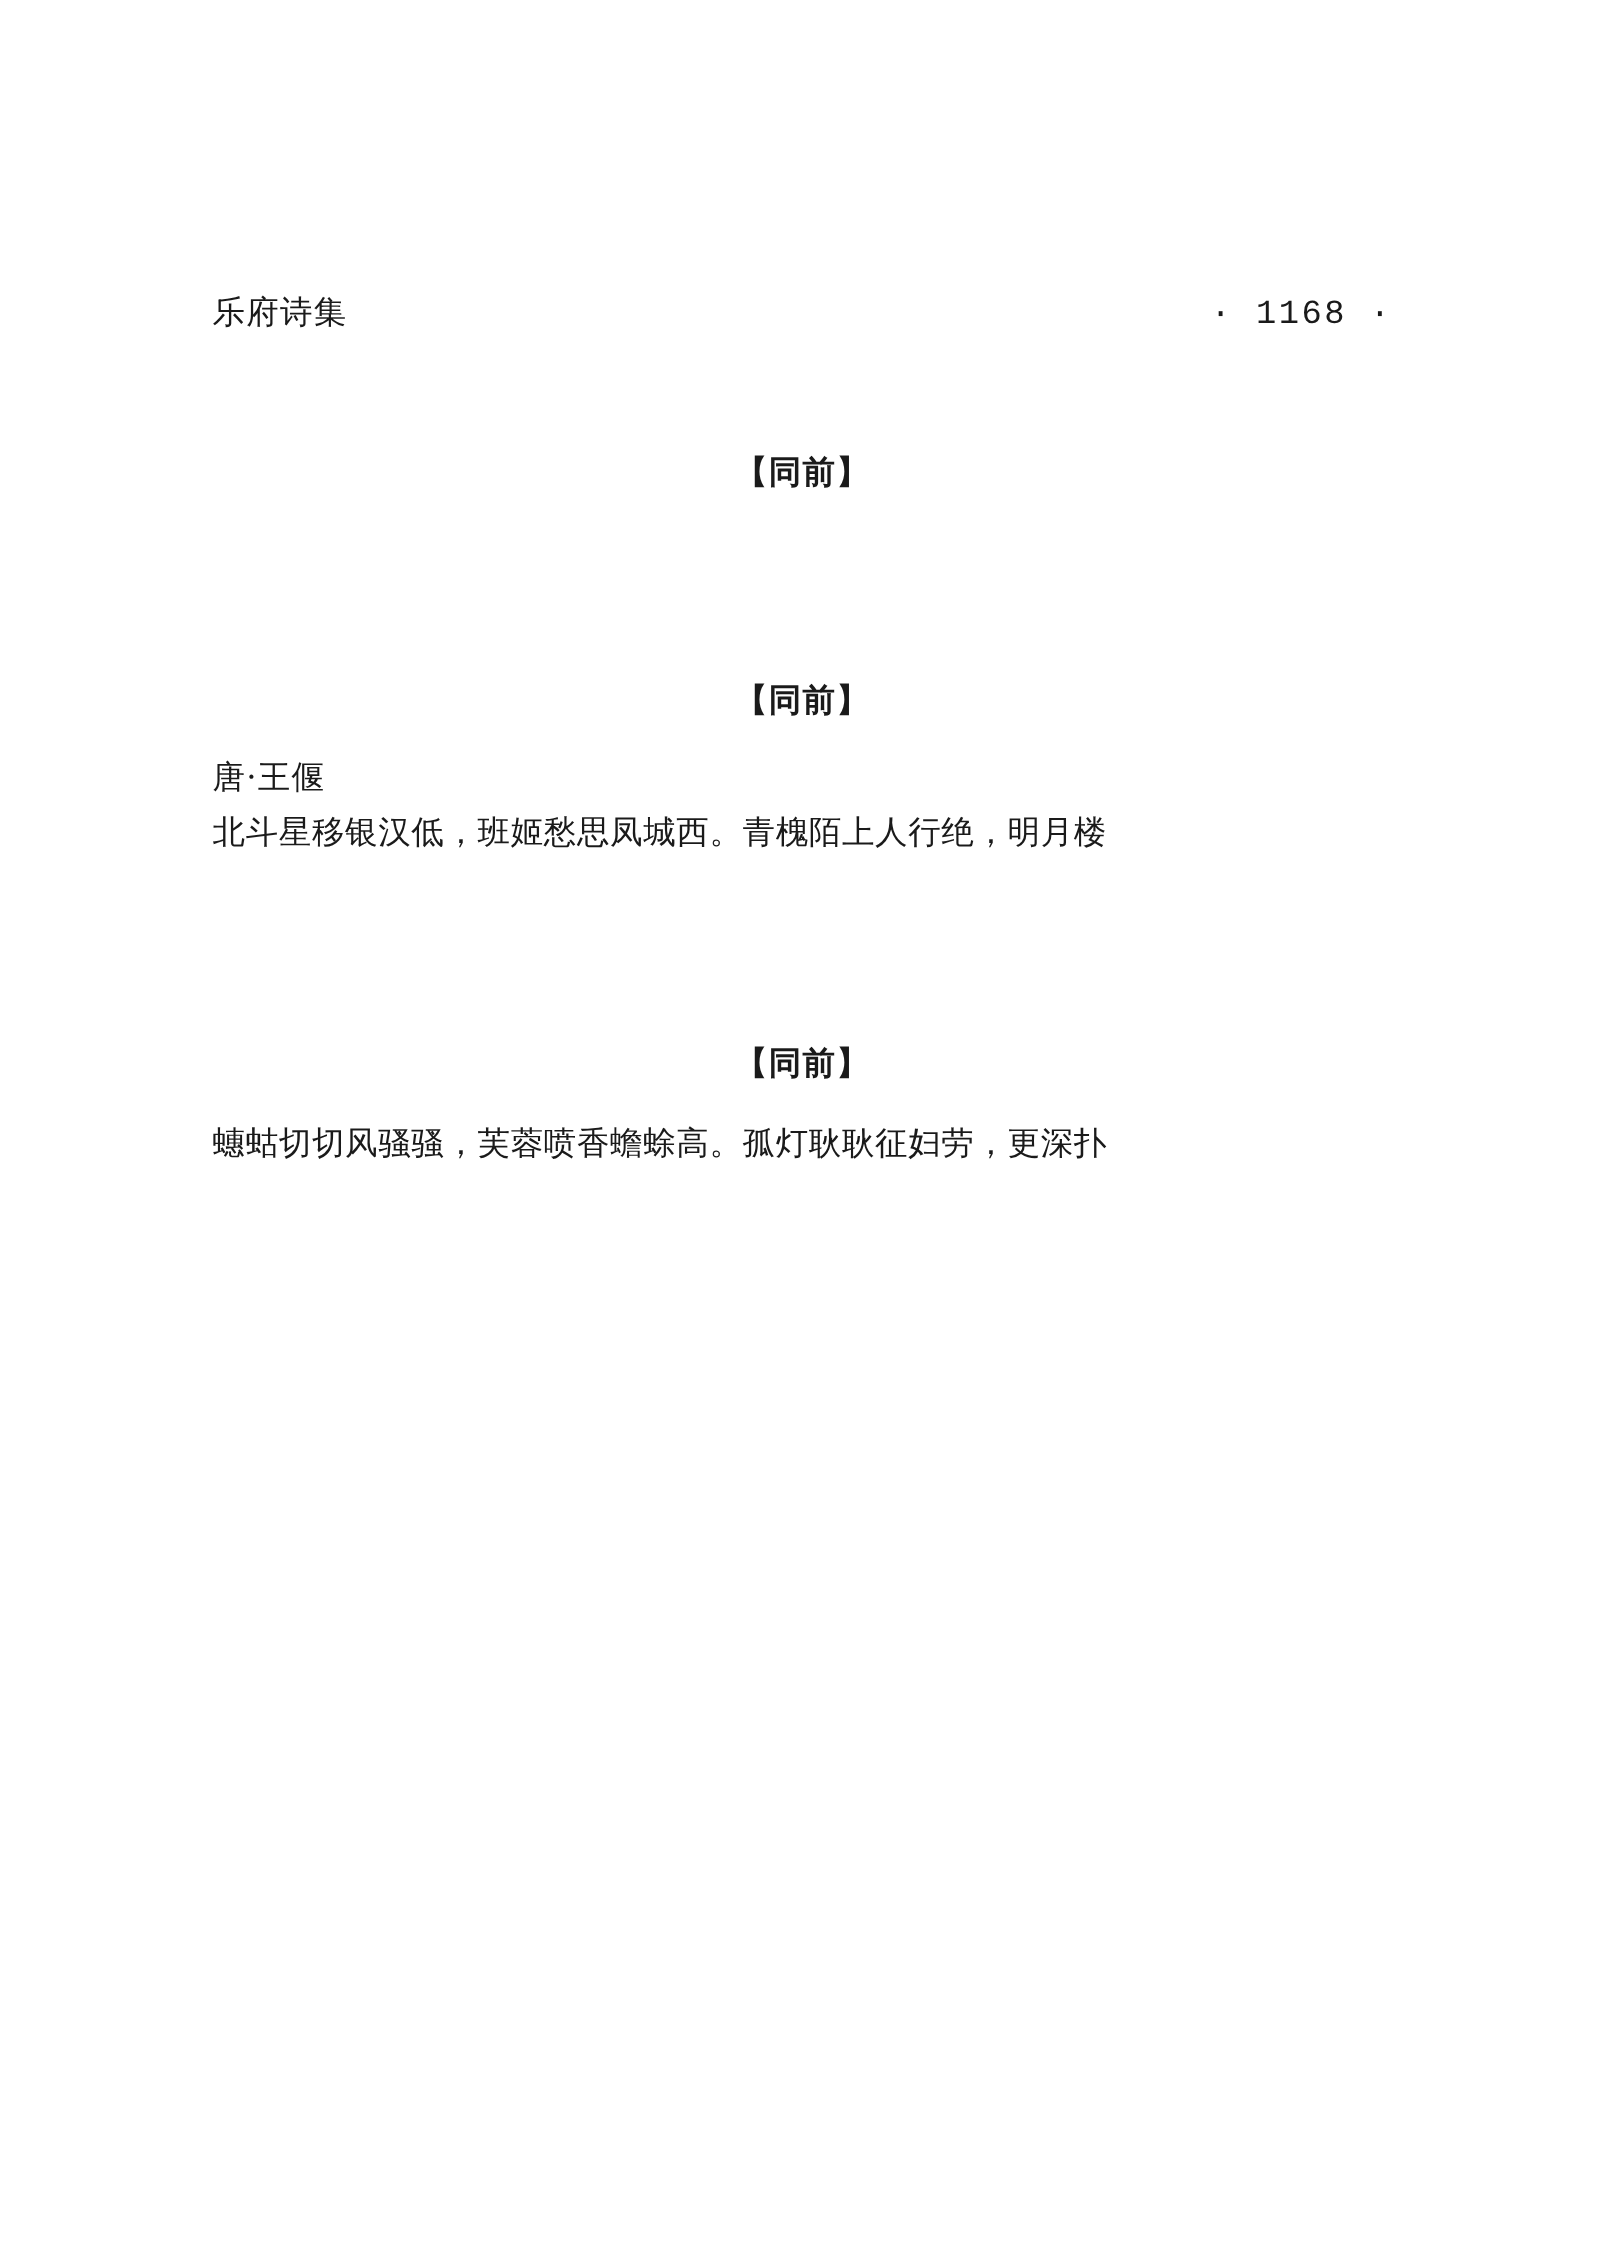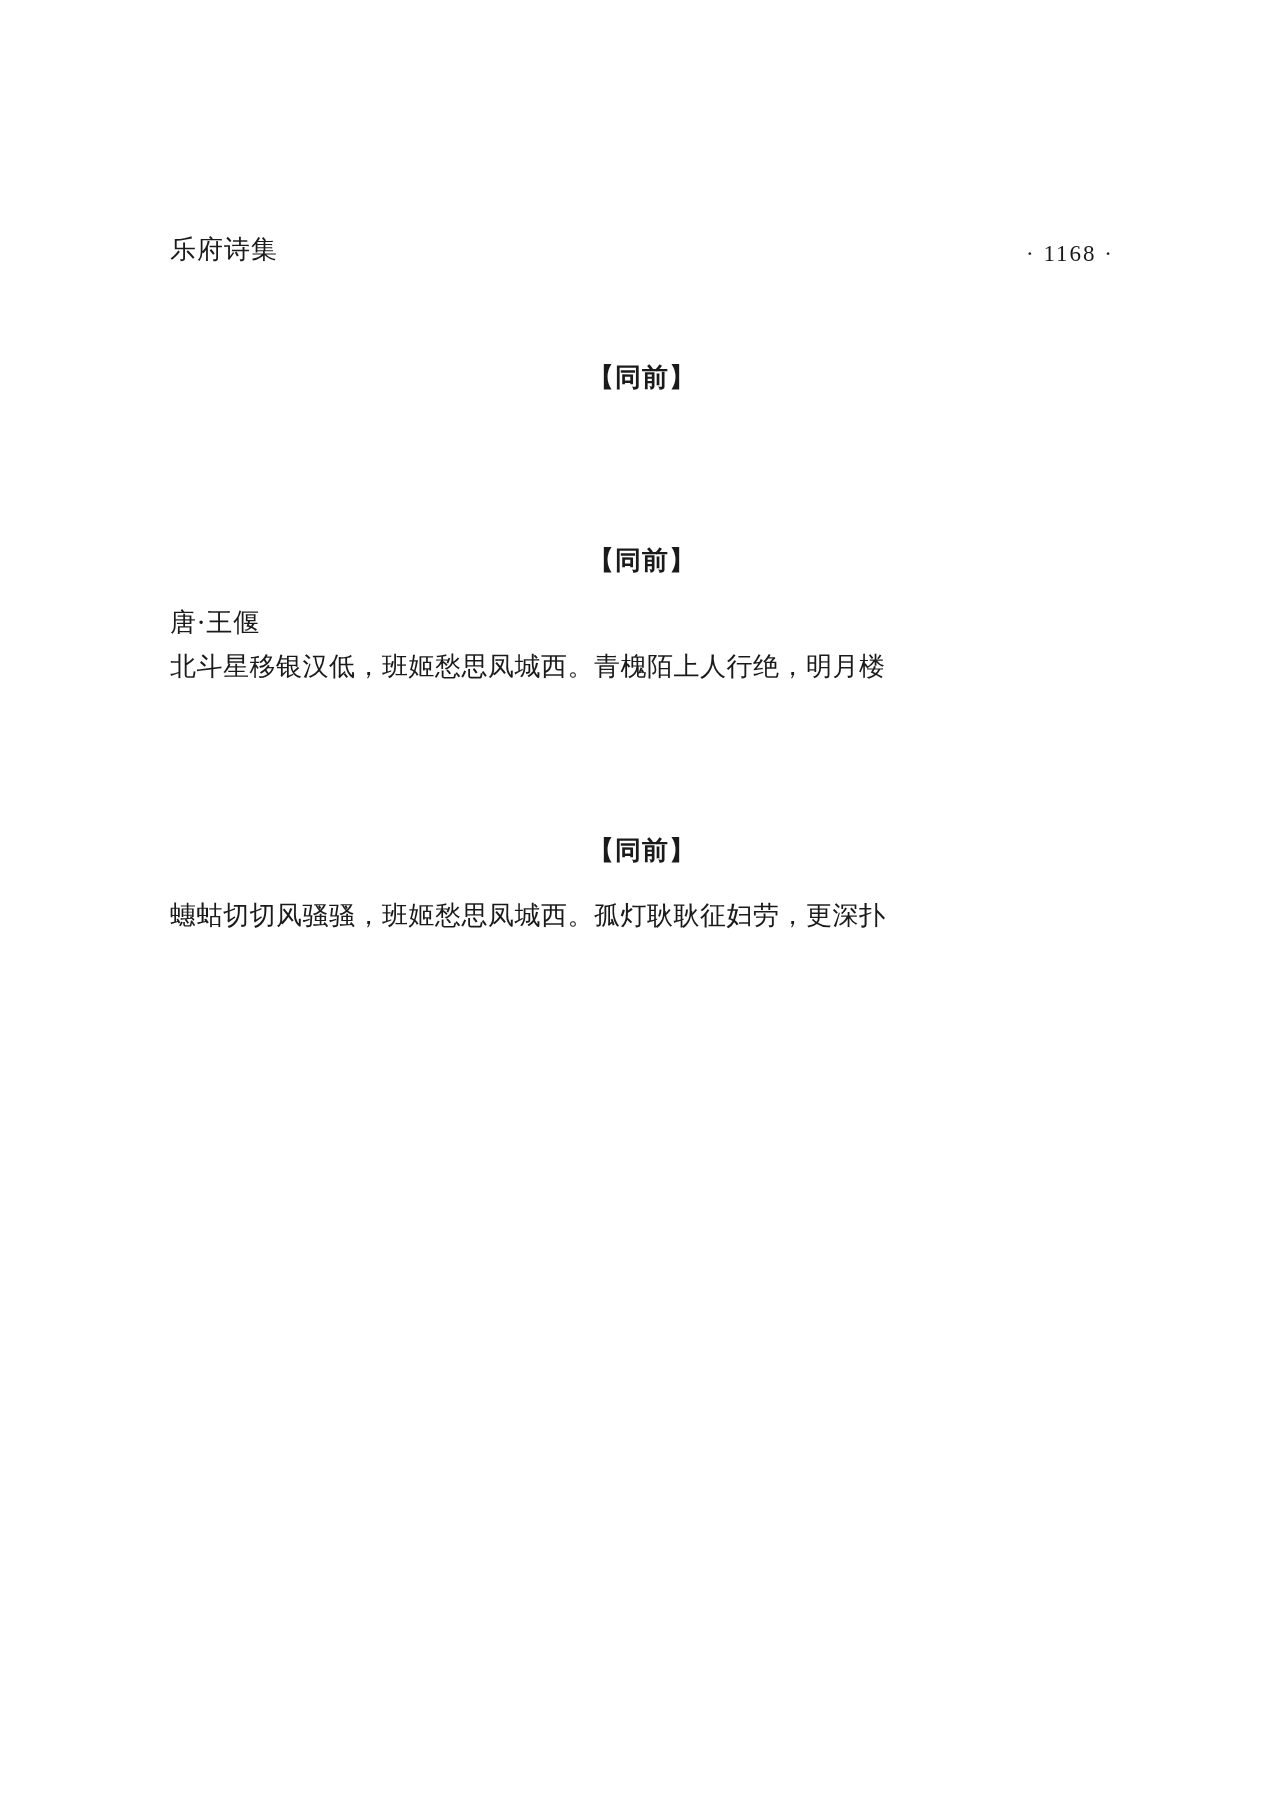--- a/index.html
+++ b/index.html
@@ -33,23 +33,23 @@
     display: flex;
     justify-content: space-between;
     align-items: flex-end;
     font-size: 26px;
     letter-spacing: 1px;
   }
   .header .book-title {
     font-size: 26px;
   }
   .header .folio {
-    font-size: 23px;
+    font-size: 27px;
     letter-spacing: 2px;
-    font-family: Liberation Serif, serif;
+    font-family: Liberation Mono, monospace;
   }
 
   
   .content {
     position: absolute;
     left: 170px;
     top: 360px;
     width: 944px;
   }
 
@@ -111,21 +111,21 @@
       <p class="poem">
         <span class="poem-line">北斗星移银汉低，班姬愁思凤城西。青槐陌上人行绝，明月楼</span>
       </p>
     </div>
 
     <div class="gap-2"></div>
 
     <div class="section">
       <div class="section-title">【同前】</div>
       <p class="poem">
-        <span class="poem-line">蟪蛄切切风骚骚，班姬愁思凤城西。孤灯耿耿征妇劳，更深扑</span>
+        <span class="poem-line">蟪蛄切切风骚骚，芙蓉喷香蟾蜍高。孤灯耿耿征妇劳，更深扑</span>
       </p>
     </div>
 
     <div class="gap-3"></div>
 
 
   </div>
 </div>
 
 </body></html>

